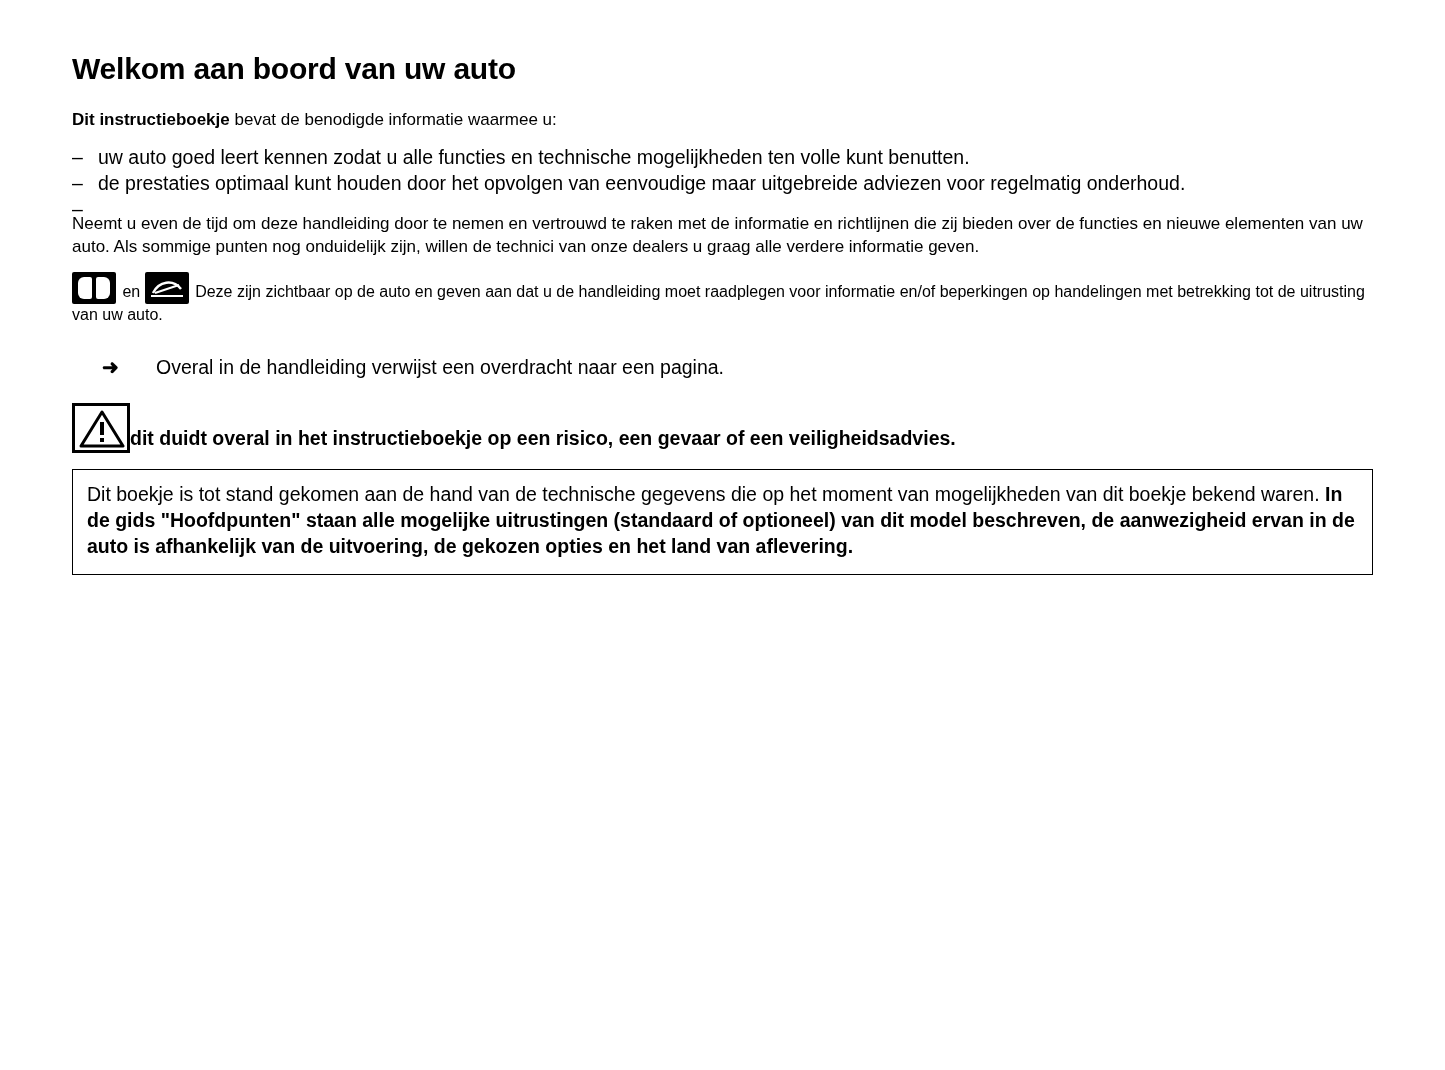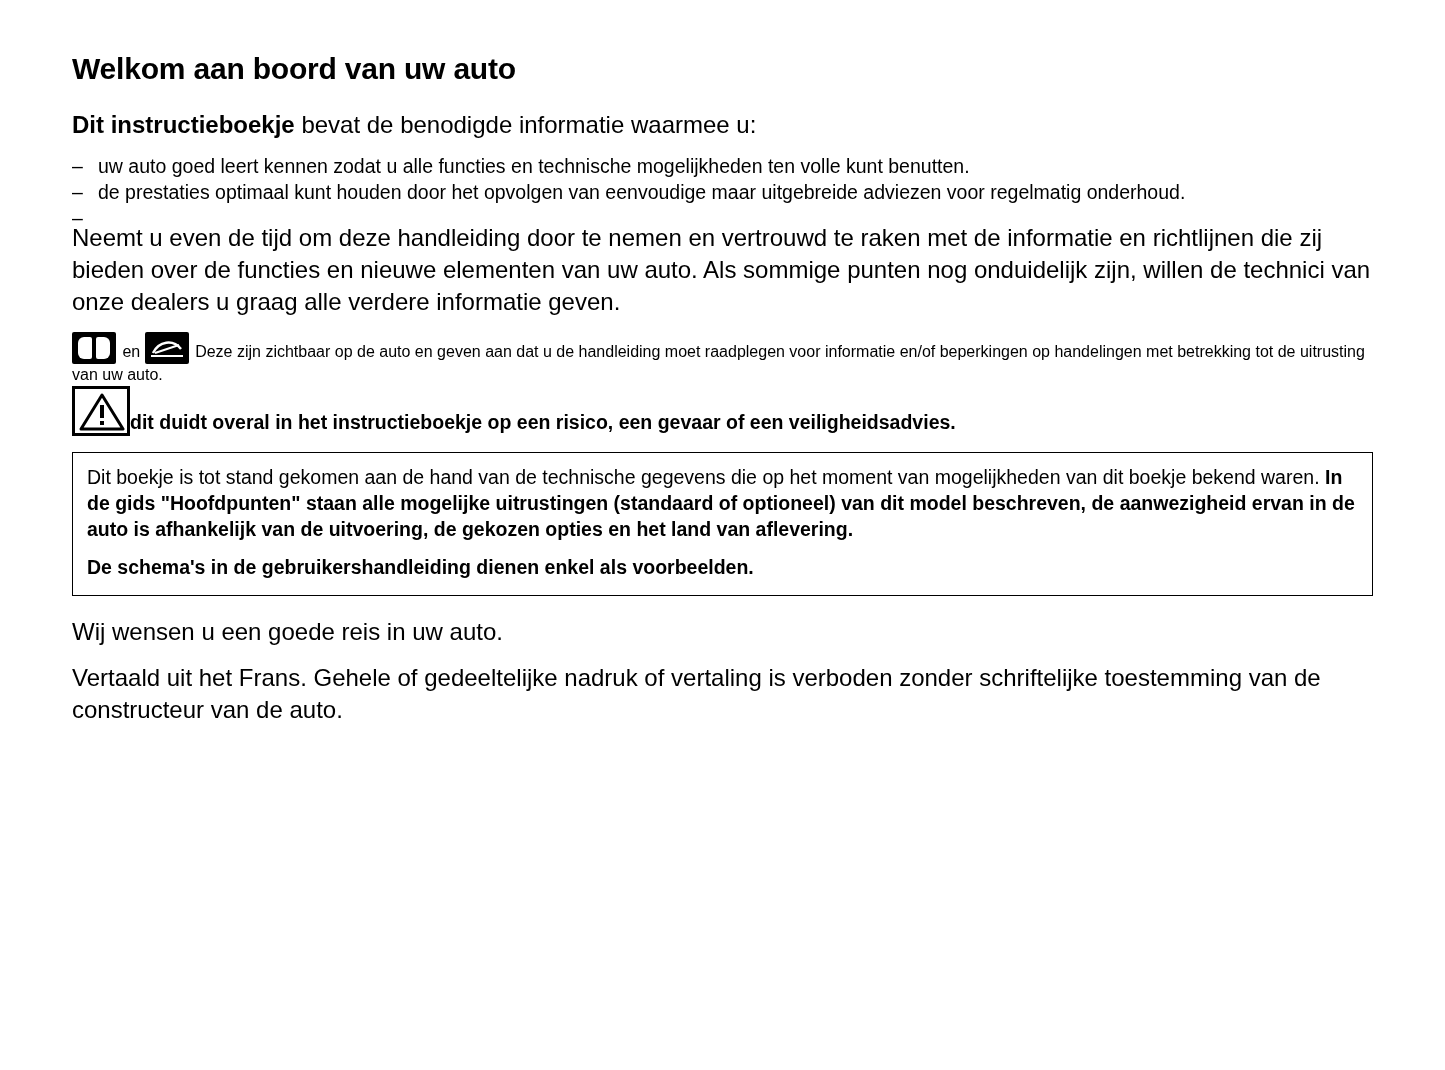--- a/index.html
+++ b/index.html
@@ -23,21 +23,21 @@
   }
   h1.title {
     font-size: 30px;
     font-weight: bold;
     letter-spacing: -0.2px;
     margin: 0 0 22px 0;
     line-height: 1.15;
   }
   p {
     margin: 0 0 14px 0;
-    font-size: 24px;
+    font-size: 17px;
     line-height: 1.33;
   }
   .intro b {
     font-weight: bold;
   }
   .bullets {
     margin: 0 0 16px 0;
     font-size: 19.5px;
     line-height: 1.33;
   }
@@ -150,35 +150,31 @@
 
   <p>Neemt u even de tijd om deze handleiding door te nemen en vertrouwd te raken met de informatie en richtlijnen die zij bieden over de functies en nieuwe elementen van uw auto. Als sommige punten nog onduidelijk zijn, willen de technici van onze dealers u graag alle verdere informatie geven.</p>
 
 
   <p class="symbols-line"><span class="icon-book"><span class="pages"></span></span> <span>en</span> <span class="icon-wiper"><svg width="36" height="26" viewBox="0 0 36 26">
           <path d="M2 20 L34 20 L34 22 L2 22 Z" fill="#fff"></path>
           <path d="M4 18 C10 6 24 4 32 14" stroke="#fff" stroke-width="2.5" fill="none"></path>
           <path d="M6 18 L30 10" stroke="#fff" stroke-width="2" fill="none"></path>
         </svg></span> <span>Deze zijn zichtbaar op de auto en geven aan dat u de handleiding moet raadplegen voor informatie en/of beperkingen op handelingen met betrekking tot de uitrusting van uw auto.</span></p>
 
+  <p class="arrow-line"><span class="arrow-glyph">➜</span><span>Overal in de handleiding verwijst een overdracht naar een pagina.</span></p>
 
   <div class="warn-line">
     <span class="icon-warning">
       <svg width="46" height="40" viewBox="0 0 46 40">
         <path d="M23 3 L44 37 L2 37 Z" fill="none" stroke="#000" stroke-width="3" stroke-linejoin="round"></path>
         <rect x="21" y="13" width="4" height="13" fill="#000"></rect>
         <rect x="21" y="29" width="4" height="4" fill="#000"></rect>
       </svg>
     </span>
     <span class="warn-text">dit duidt overal in het instructieboekje op een risico, een gevaar of een veiligheidsadvies.</span>
   </div>
 
   <div class="notice-box">
     <p><span>Dit boekje is tot stand gekomen aan de hand van de technische gegevens die op het moment van mogelijkheden van dit boekje bekend waren. </span><b>In de gids "Hoofdpunten" staan alle mogelijke uitrustingen (standaard of optioneel) van dit model beschreven, de aanwezigheid ervan in de auto is afhankelijk van de uitvoering, de gekozen opties en het land van aflevering.</b></p>
-    <p><b>De schema's in de gebruikershandleiding dienen enkel als voorbeelden.</b></p>
   </div>
 
-  <div class="closing">
-    <p>Wij wensen u een goede reis in uw auto.</p>
-    <p>Vertaald uit het Frans. Gehele of gedeeltelijke nadruk of vertaling is verboden zonder schriftelijke toestemming van de constructeur van de auto.</p>
-  </div>
 
 </div>
 
 </body></html>

